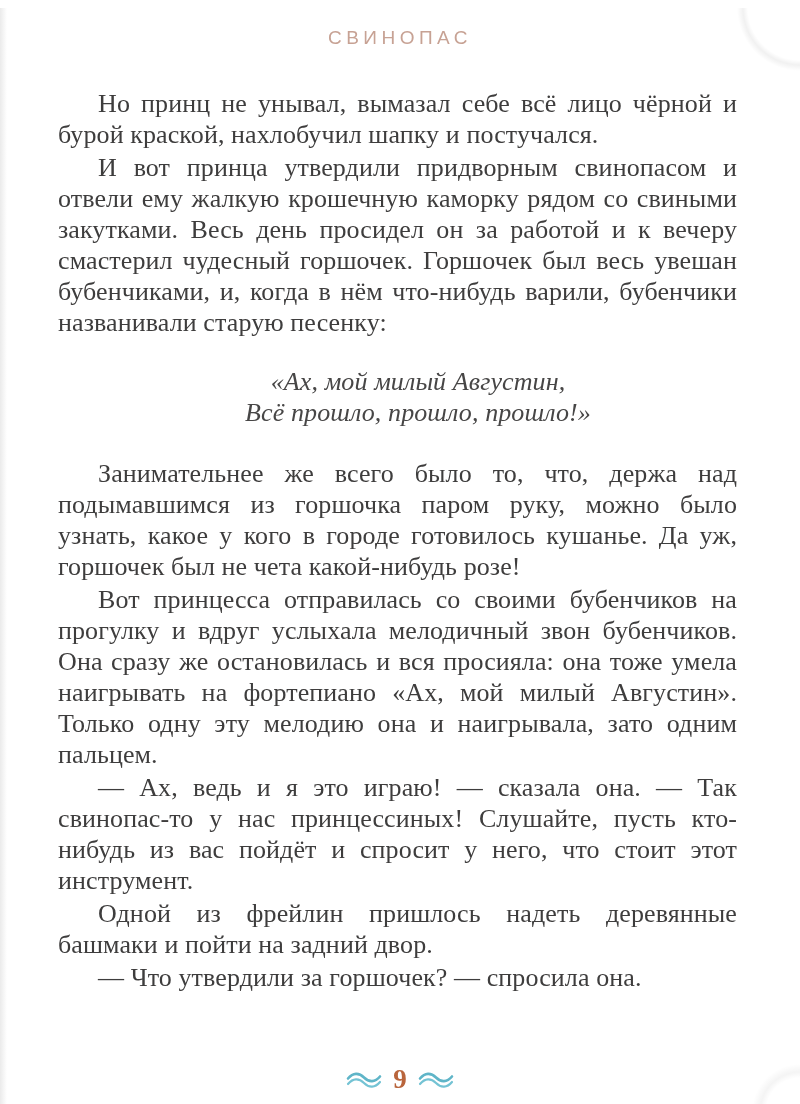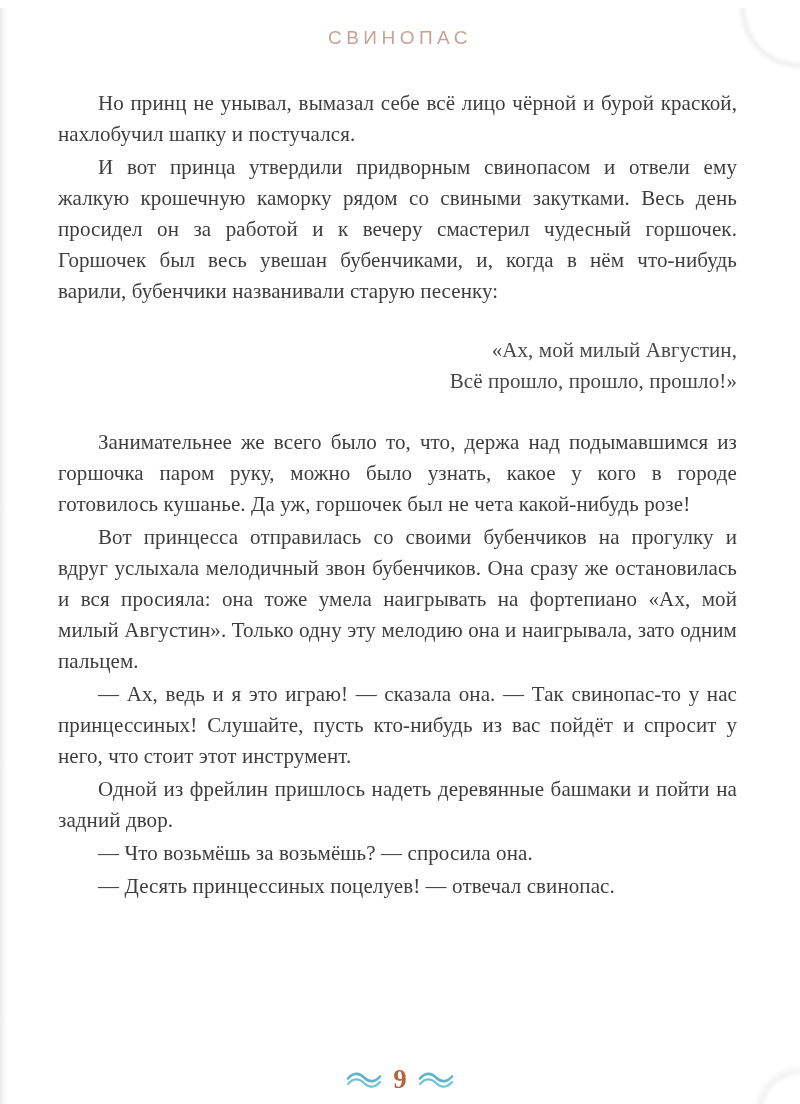--- a/index.html
+++ b/index.html
@@ -42,37 +42,38 @@
     letter-spacing: 4.5px;
     color: #c7a294;
   }
 
   .text-block {
     position: absolute;
     top: 80px;
     left: 58px;
     width: 679px;
     color: #3e3d3d;
-    font-size: 21px;
+    font-size: 26px;
     line-height: 31px;
     letter-spacing: 0.1px;
     text-align: justify;
     hyphens: auto;
     -webkit-hyphens: auto;
   }
 
   .para {
     text-indent: 40px;
     margin: 0 0 2px 0;
   }
 
   .verse {
     margin: 28px 0 30px 0;
     padding-left: 41px;
-    text-align: right;
+    font-style: italic;
+    text-align: center;
     color: #474646;
   }
   .verse-line { line-height: 31px; }
 
   .footer {
     position: absolute;
     top: 1058px; left: 0; right: 0;
     display: flex;
     align-items: center;
     justify-content: center;
@@ -105,22 +106,21 @@
 
     <div class="verse">
       <div class="verse-line">«Ах, мой милый Августин,</div>
       <div class="verse-line">Всё прошло, прошло, прошло!»</div>
     </div>
 
     <p class="para">Занимательнее же всего было то, что, держа над подымавшимся из горшочка паром руку, можно было узнать, какое у кого в городе готовилось кушанье. Да уж, горшочек был не чета какой-нибудь розе!</p>
     <p class="para">Вот принцесса отправилась со своими бубенчиков на прогулку и вдруг услыхала мелодичный звон бубенчиков. Она сразу же оста­новилась и вся просияла: она тоже умела наигрывать на фортепиано «Ах, мой милый Августин». Только одну эту мелодию она и наигры­вала, зато одним пальцем.</p>
     <p class="para">— Ах, ведь и я это играю! — сказала она. — Так свинопас-то у нас принцессиных! Слушайте, пусть кто-нибудь из вас пойдёт и спро­сит у него, что стоит этот инструмент.</p>
     <p class="para">Одной из фрейлин пришлось надеть деревянные башмаки и пой­ти на задний двор.</p>
-    <p class="para">— Что возьмёшь за возьмёшь? — спросила она.</p>
-    <p class="para">— Десять принцессиных поцелуев! — отвечал свинопас.</p>
+    <p class="para">— Что утвердили за горшочек? — спросила она.</p>
 
   </div>
 
   <div class="footer">
     <svg class="wave-ornament" width="36" height="20" viewBox="0 0 36 20" aria-hidden="true">
       <path d="M2 8.5 C7 2.5 13 2.5 18 7.5 C23 12.5 29 12.5 34 6.5" fill="none" stroke="#5fb5c8" stroke-width="2.6" stroke-linecap="round"></path>
       <path d="M2 14 C7 8 13 8 18 13 C23 18 29 18 34 12" fill="none" stroke="#74c3d4" stroke-width="2.2" stroke-linecap="round"></path>
     </svg>
     <span class="page-number">9</span>
     <svg class="wave-ornament" width="36" height="20" viewBox="0 0 36 20" aria-hidden="true">

